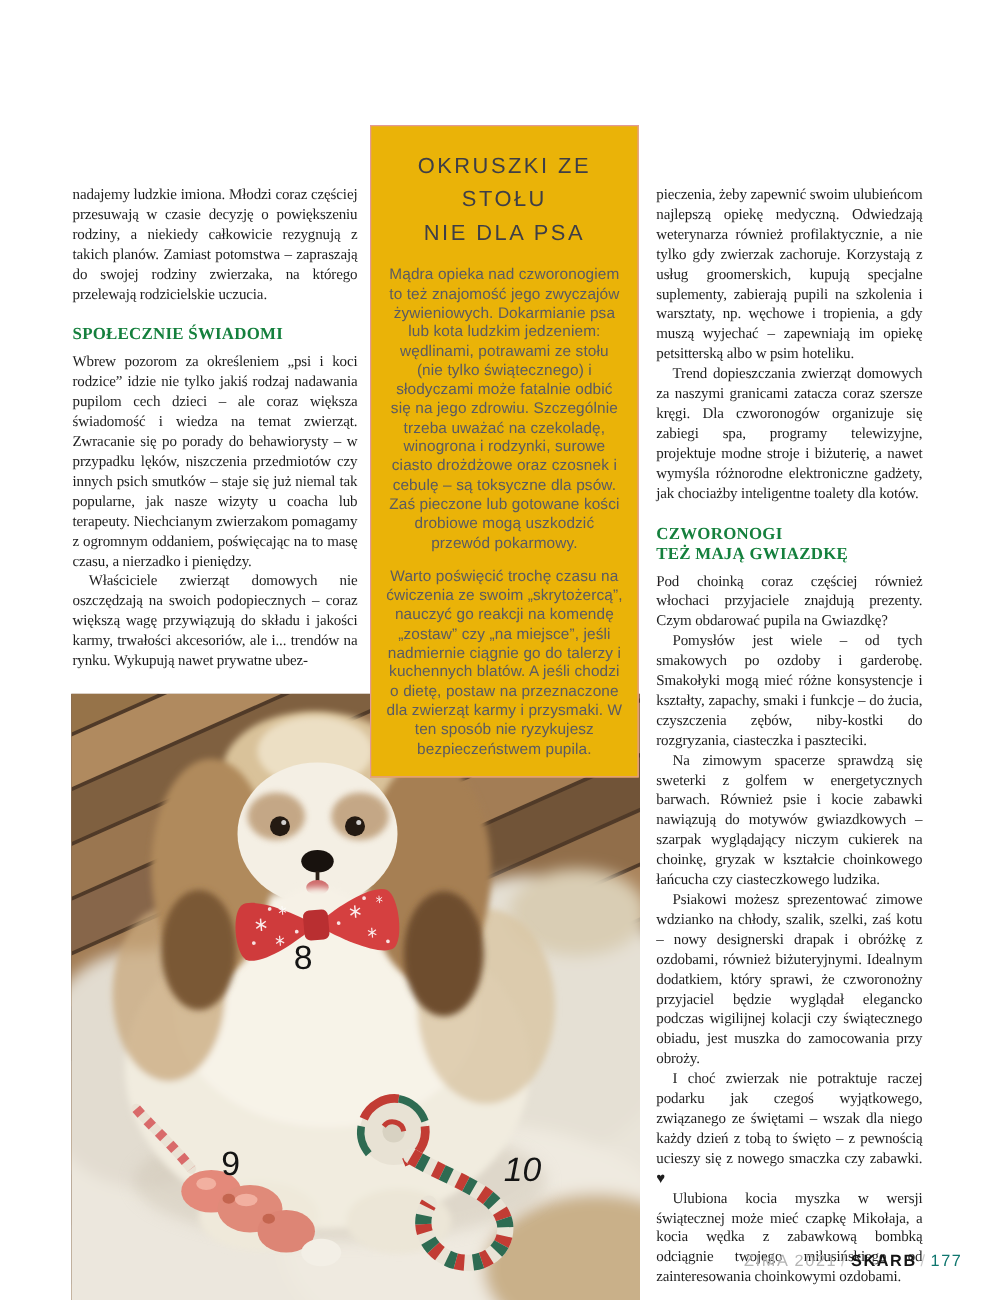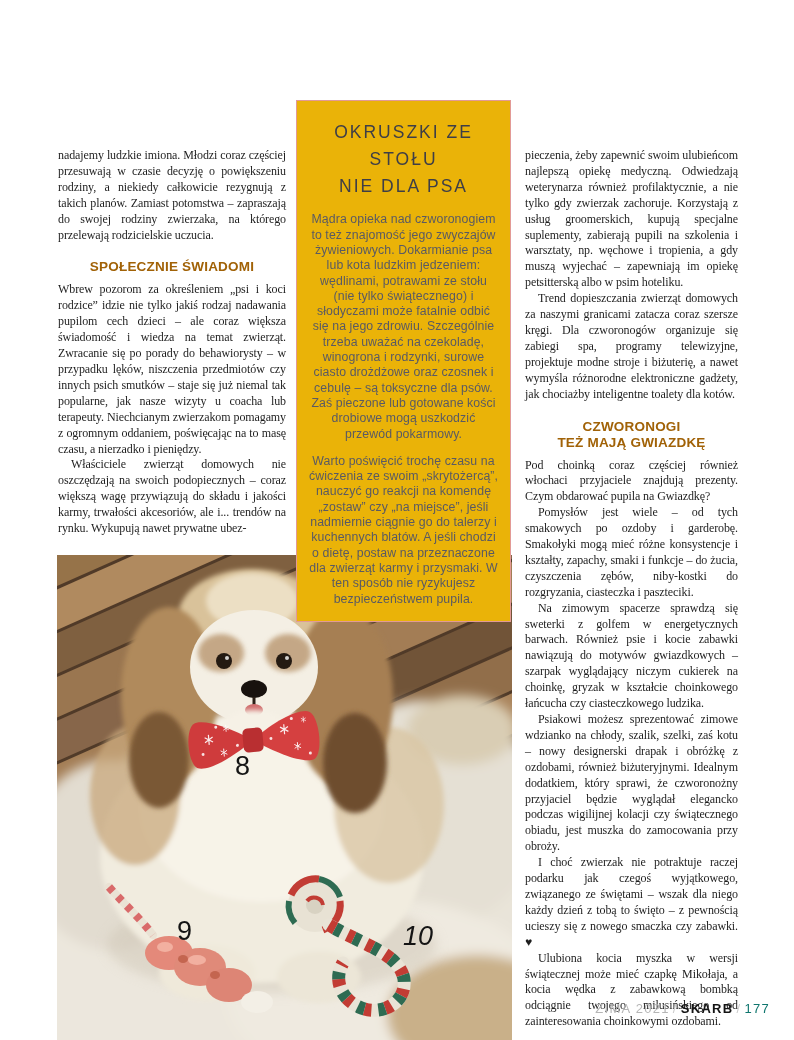--- a/index.html
+++ b/index.html
@@ -13,23 +13,23 @@
   .col{
     position:absolute;top:148px;
     font-size:12px;line-height:15.9px;color:#1e1e1e;
     text-align:justify;letter-spacing:-0.1px;
   }
   .col-left{left:58px;width:228px;}
   .col-right{left:525px;width:213px;}
   .col p{margin:0;}
   .col p.indent{text-indent:13px;}
   .section-heading{
-    font-family:Liberation Sans, sans-serif;font-weight:700;
-    font-size:13.5px;line-height:16px;color:#a16207;
-    margin:16px 0 7px 0;text-align:center;letter-spacing:0.2px;
+    font-family:Liberation Serif, serif;font-weight:700;
+    font-size:13.5px;line-height:16px;color:#15803d;
+    margin:16px 0 7px 0;text-align:left;letter-spacing:0.2px;
     white-space:pre-line;
   }
 
   
   .diet-box{
     position:absolute;left:296px;top:100px;width:215px;min-height:466px;
     box-sizing:border-box;background:#eab308;border:1px solid #e29a96;
     padding:18px 11px 14px 11px;text-align:center;z-index:3;
     font-family:"Liberation Sans", sans-serif;
   }

